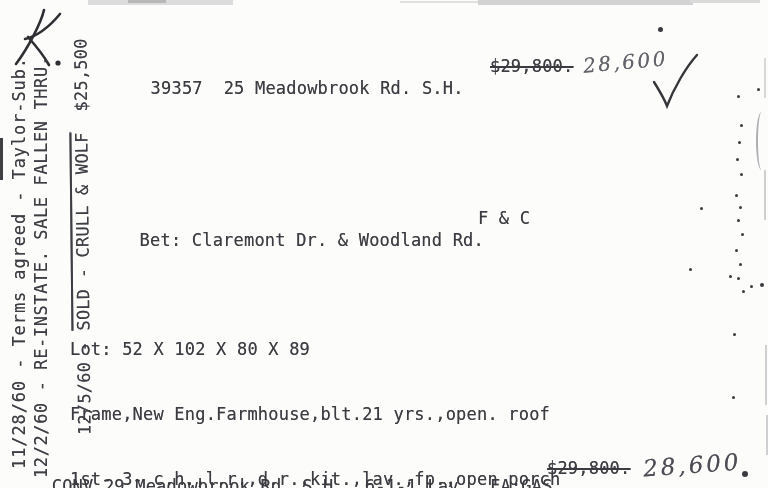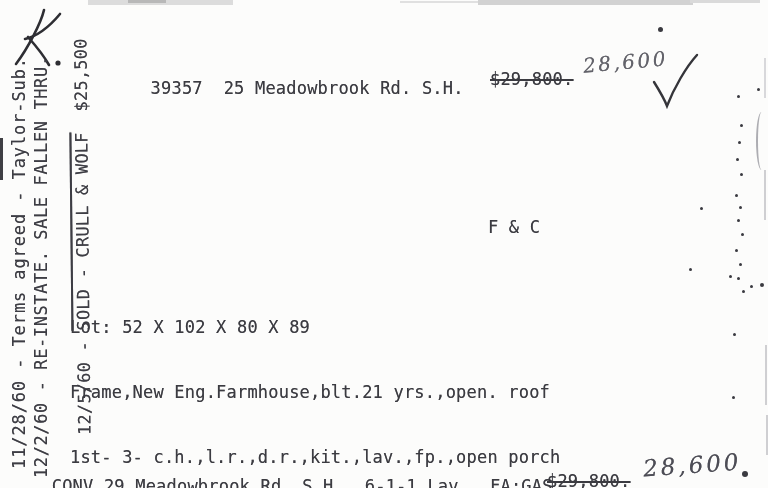--- a/index.html
+++ b/index.html
@@ -12,21 +12,21 @@
   
   .typed{
     position:absolute; left:70px; top:13px;
     font-size:17px; line-height:21.7px; letter-spacing:0.2px;
     white-space:pre; text-shadow:0 0 0.5px rgba(55,55,60,0.6);
   }
   .row{position:relative; min-height:21.7px;}
   .pad-a{padding-left:18px;}
   .pad-b{padding-left:7px;}
   .abs{position:absolute; top:0;}
-  .struck{text-decoration:line-through; text-decoration-thickness:1.8px;margin-top:13px;}
+  .struck{text-decoration:line-through; text-decoration-thickness:1.8px;}
   
   .hand{
     font-family:"DejaVu Serif", serif; font-style:italic;
     color:#5c5c63; white-space:pre;
   }
   .hand-top{font-size:20px; letter-spacing:2.5px; transform:rotate(-5deg); color:#63636b;}
   .hand-bottom{font-size:23px; letter-spacing:3px; transform:rotate(-4deg); color:#4d4d56;}
   .k-mark{position:absolute; left:8px; top:6px;}
   
   .vnote{
@@ -85,21 +85,22 @@
     <span>12/5/60 - </span><span class="overl">SOLD - CRULL &amp; WOLF</span><span>  $25,500</span>
   </div>
 
   <div class="typed">
     <div class="row pad-a">
       <span>39357  25 Meadowbrook Rd. S.H.</span>
       <span class="abs struck" style="left:420px;">$29,800.</span>
       <span class="abs hand hand-top" style="left:513px;top:-4px;">28,600</span>
     </div>
     <div class="row pad-b">
-      <span class="abs" style="left:418px;margin-top:9px;">F &amp; C</span>
+      <span>Bet: Claremont Dr. &amp; Woodland Rd.</span>
+      <span class="abs" style="left:408px;">F &amp; C</span>
     </div>
     <div class="row">Lot: 52 X 102 X 80 X 89</div>
     <div class="row">Frame,New Eng.Farmhouse,blt.21 yrs.,open. roof</div>
     <div class="row">1st- 3- c.h.,l.r.,d.r.,kit.,lav.,fp.,open porch</div>
     
     
     
     
     
     

